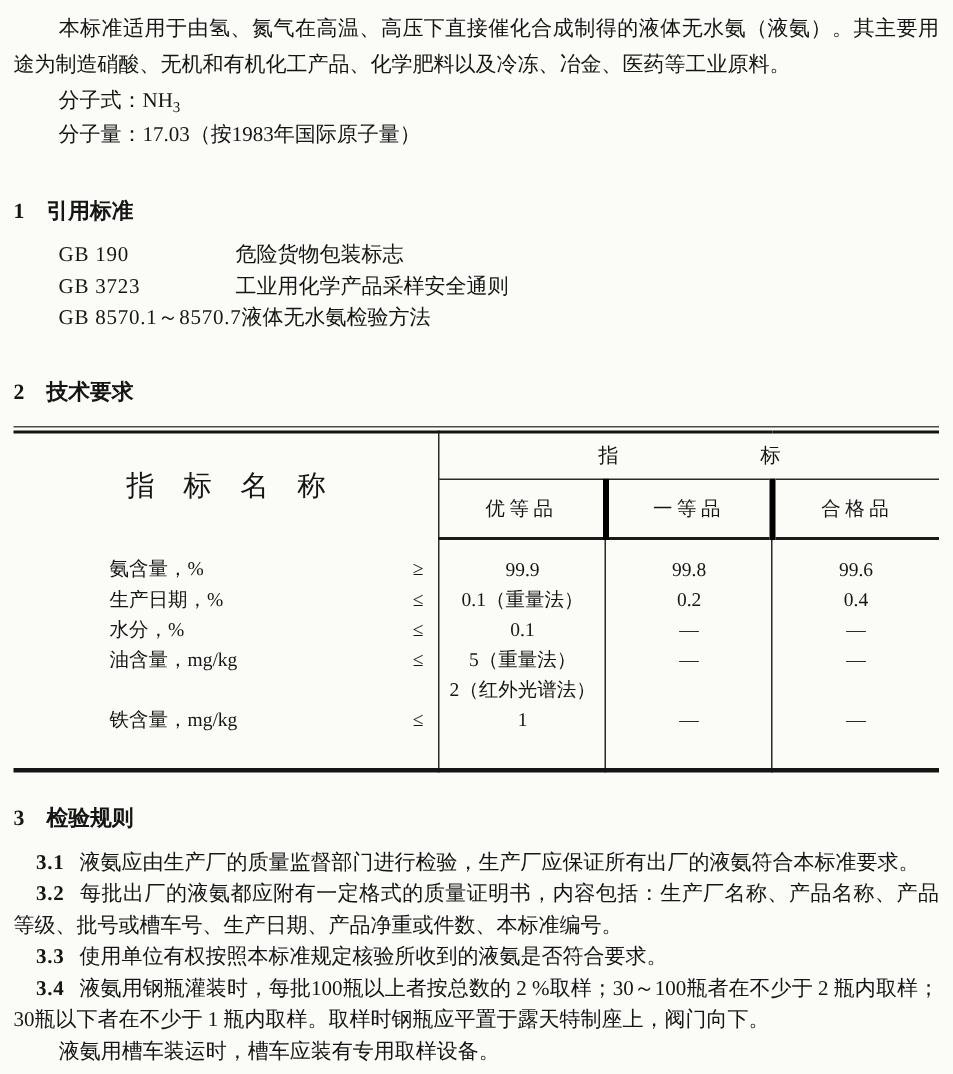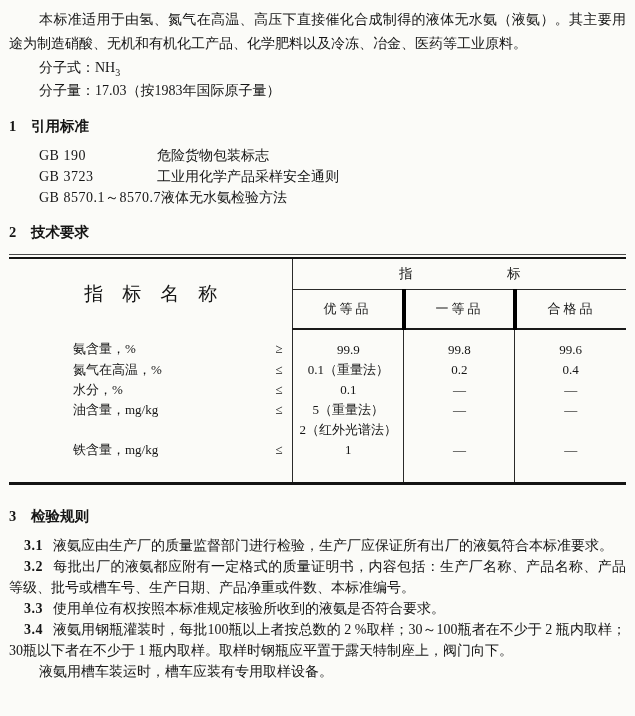--- a/index.html
+++ b/index.html
@@ -11,21 +11,21 @@
     color: #151515;
   }
   .page { padding: 8px 9px 0 9px; font-size: 14px; }
 
   p { margin: 0; }
   .para { line-height: 24px; text-align: justify; }
   .indent2 { text-indent: 2.15em; }
   .formula-line { line-height: 23px; padding-left: 30px; }
   sub { font-size: 10px; line-height: 0; }
 
-  .sec-heading { font-size: 14.5px; font-weight: bold; line-height: 19px; margin-top: 15px; }
+  .sec-heading { font-size: 14.5px; font-weight: bold; line-height: 19px; margin-top: 30px; }
   .sec-no { display: inline-block; min-width: 22px; }
 
   .refs { margin-top: 9px; }
   .ref-line { line-height: 21px; padding-left: 30px; }
   .ref-code { display: inline-block; min-width: 118px; letter-spacing: 0.5px; }
 
   .items { margin-top: 8px; }
   .item-line { line-height: 23px; text-align: justify; }
   .item-no { font-weight: bold; padding-left: 15px; margin-right: 10px; letter-spacing: 0.5px; }
   .item-body { }
@@ -104,21 +104,21 @@
                 <span class="op-sym">≥</span>
               </div>
             </td>
         <td class="vline">99.9</td>
         <td class="vline">99.8</td>
         <td>99.6</td>
       </tr>
       <tr>
         <td class="vline">
               <div class="name-flex">
-                <span>氮气在高温，%</span>
+                <span>生产日期，%</span>
                 <span class="op-sym">≤</span>
               </div>
             </td>
         <td class="vline">0.1（重量法）</td>
         <td class="vline">0.2</td>
         <td>0.4</td>
       </tr>
       <tr>
         <td class="vline">
               <div class="name-flex">

